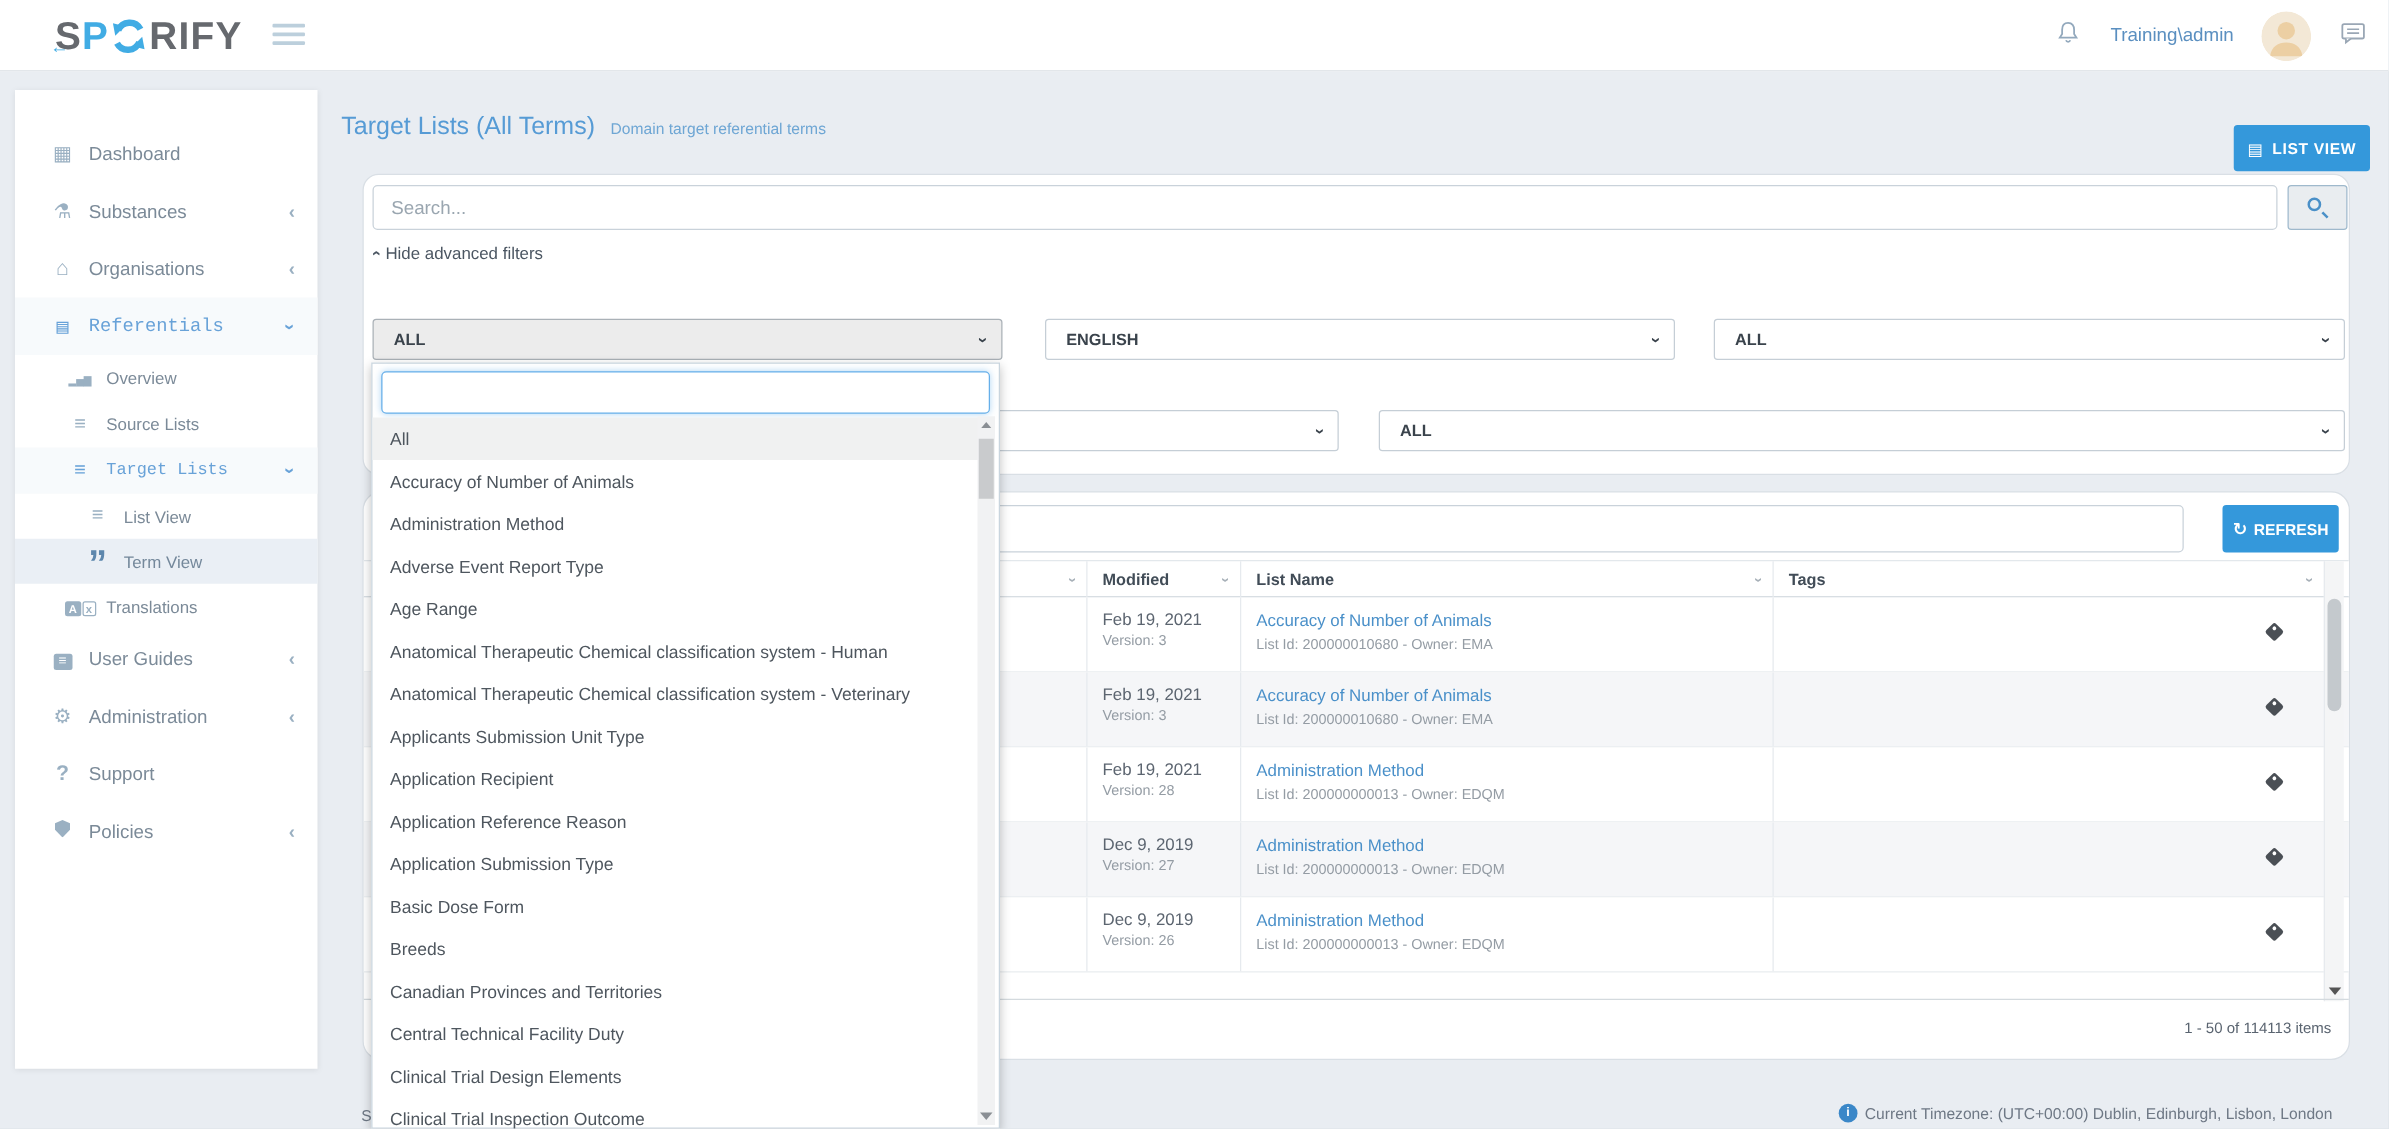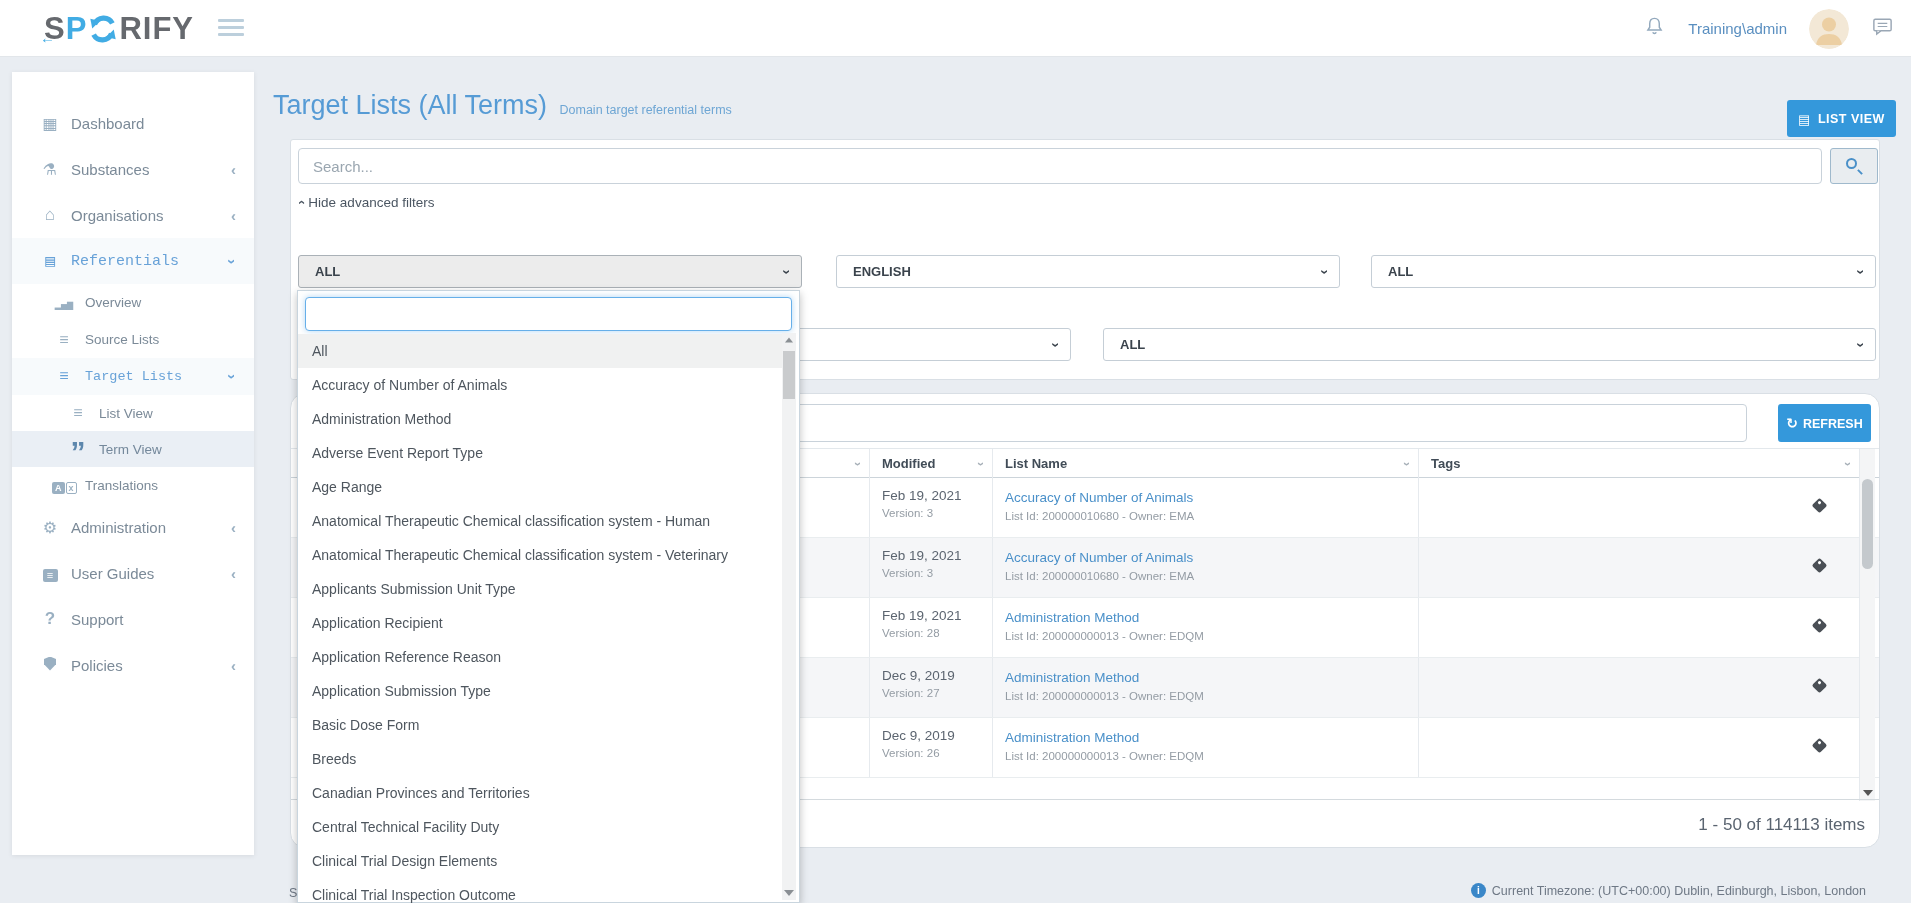--- a/index.html
+++ b/index.html
@@ -48,28 +48,28 @@
   .icon-question::before { content:"?"; font-weight:bold; font-size:17px; }
   .icon-shield::before { content:""; display:inline-block; width:12px; height:14px; background:#9ab0c2; clip-path:polygon(50% 0,100% 18%,100% 55%,50% 100%,0 55%,0 18%); }
 
   .chev { display:inline-block; font-weight:bold; font-size:15px; }
   .chev.left::before { content:"‹"; }
   .chev.down { transform:rotate(-90deg); }
   .chev.down::before { content:"‹"; }
 
   
   .page-head { position:absolute; left:273px; top:90px; z-index:4; }
-  .page-title { display:inline; color:#569bd5; font-size:27px; font-weight:400; }
+  .page-title { display:inline; color:#569bd5; font-size:20px; font-weight:400; }
   .page-sub { display:inline; color:#6ea6d4; font-size:12.5px; margin-left:8px; }
   .btn-blue { background:#3498db; color:#fff; border:none; border-radius:3px; font-weight:bold; cursor:pointer; font-family:inherit; }
   .listview-btn { position:absolute; left:1787px; top:100px; width:109px; height:37px; font-size:12.5px; letter-spacing:.5px; z-index:4; }
   .listview-btn .li-ic { margin-right:7px; font-size:13px; position:relative; top:1px; }
 
   
-  .filter-panel { position:absolute; left:290px; top:139px; width:1590px; height:241px; background:#fff; border:1px solid #d9dfe5; border-radius:3px; z-index:4; }
+  .filter-panel { position:absolute; left:290px; top:139px; width:1590px; height:241px; background:#fff; border:1px solid #d9dfe5; border-radius:13px; z-index:4; }
   .search-input { position:absolute; left:7px; top:8px; width:1524px; height:36px; border:1px solid #c9d2da; border-radius:4px; padding:0 14px; font-size:15px; color:#4a5560; font-family:inherit; }
   .search-input::placeholder { color:#9aa6b0; }
   .search-btn { position:absolute; left:1539px; top:8px; width:48px; height:36px; background:#e9edf0; border:1px solid #9fb9cc; border-radius:3px; cursor:pointer; }
   .mag { position:absolute; left:15px; top:9px; width:11px; height:11px; border:2px solid #4a90c8; border-radius:50%; }
   .mag::after { content:""; position:absolute; width:2px; height:6px; background:#4a90c8; transform:rotate(-45deg); left:11px; top:9px; }
   .adv-toggle { position:absolute; left:9px; top:55px; font-size:13.5px; color:#4b5662; cursor:pointer; }
   .adv-toggle .chev { transform:rotate(90deg); font-size:13px; color:#4b5662; margin-right:4px; }
   .f-label { position:absolute; font-size:15px; color:#c2410c;margin-top:38px; }
   .f-select { position:absolute; height:33px; background:#fff; border:1px solid #c5ced6; border-radius:3px; font-size:13px; font-weight:bold; color:#3a434c; line-height:31px; padding-left:16px; cursor:pointer; }
   .f-select .sel-chev { position:absolute; right:13px; top:50%; transform:translateY(-50%) rotate(-90deg); font-size:14px; color:#3a434c; }
@@ -94,21 +94,21 @@
   .date { font-size:13.5px; color:#5c6570; }
   .version, .meta { font-size:11.5px; color:#949ca4; margin-top:4px; }
   .list-link { font-size:13.5px; color:#4a90c9; text-decoration:none; cursor:pointer; }
   .tag-glyph { position:absolute; right:34px; top:22px; width:11px; height:11px; background:#4a4f55; border-radius:2px; transform:rotate(45deg); cursor:pointer; }
   .tag-glyph::after { content:""; position:absolute; left:2px; top:2px; width:3px; height:3px; background:#fff; border-radius:50%; }
   .vscroll { position:absolute; left:1568px; top:55px; width:16px; height:352px; background:#f4f5f6; border-left:1px solid #e6eaee; }
   .vthumb { position:absolute; left:2px; top:30px; width:11px; height:90px; background:#c4c9cd; border-radius:6px; }
   .tri-down { position:absolute; left:3px; bottom:5px; width:0; height:0; border-left:5px solid transparent; border-right:5px solid transparent; border-top:6px solid #555; }
   .tri-up { width:0; height:0; border-left:5px solid transparent; border-right:5px solid transparent; border-bottom:6px solid #8a8f94; }
   .pager { position:absolute; left:0; bottom:0; width:1588px; height:48px; border-top:1px solid #d4dade; }
-  .pager-info { position:absolute; right:14px; top:15px; font-size:17px; color:#5a6470; }
+  .pager-info { position:absolute; right:14px; top:15px; font-size:12px; color:#5a6470; }
 
   
   .dd-panel { position:absolute; left:297px; top:290px; width:503px; height:613px; background:#fff; border:1px solid #c9d5de; box-shadow:0 3px 8px rgba(0,0,0,.25); z-index:50; }
   .dd-search { position:absolute; left:7px; top:6px; width:487px; height:34px; border:1px solid #66afe9; border-radius:4px; box-shadow:0 0 6px rgba(102,175,233,.5); padding:0 10px; font-size:14px; font-family:inherit; }
   .dd-list { position:absolute; left:0; top:43px; width:487px; list-style:none; }
   .dd-list li { height:34px; line-height:34px; padding-left:14px; font-size:14px; color:#4e565e; cursor:pointer; white-space:nowrap; overflow:hidden; }
   .dd-list li.selected { background:#f0f1f1; }
   .dd-scroll { position:absolute; right:3px; top:42px; width:14px; height:567px; background:#f1f2f3; }
   .dd-scroll .tri-up { position:absolute; left:2px; top:4px; transform:scale(.8); }
   .dd-scroll .dd-thumb { position:absolute; left:1px; top:18px; width:12px; height:48px; background:#c9cbcd; }
@@ -214,27 +214,27 @@
           <span class="icon icon-quote"></span>
           <span class="lbl">Term View</span>
 
         </li>
         <li class="side-item lv1">
           <span class="icon icon-translate"></span>
           <span class="lbl">Translations</span>
 
         </li>
         <li class="side-item lv0">
+          <span class="icon icon-book"></span>
+          <span class="lbl">User Guides</span>
+          <span class="chev left"></span>
+        </li>
+        <li class="side-item lv0">
           <span class="icon icon-wrench"></span>
           <span class="lbl">Administration</span>
-          <span class="chev left"></span>
-        </li>
-        <li class="side-item lv0">
-          <span class="icon icon-book"></span>
-          <span class="lbl">User Guides</span>
           <span class="chev left"></span>
         </li>
         <li class="side-item lv0">
           <span class="icon icon-question"></span>
           <span class="lbl">Support</span>
 
         </li>
         <li class="side-item lv0">
           <span class="icon icon-shield"></span>
           <span class="lbl">Policies</span>

